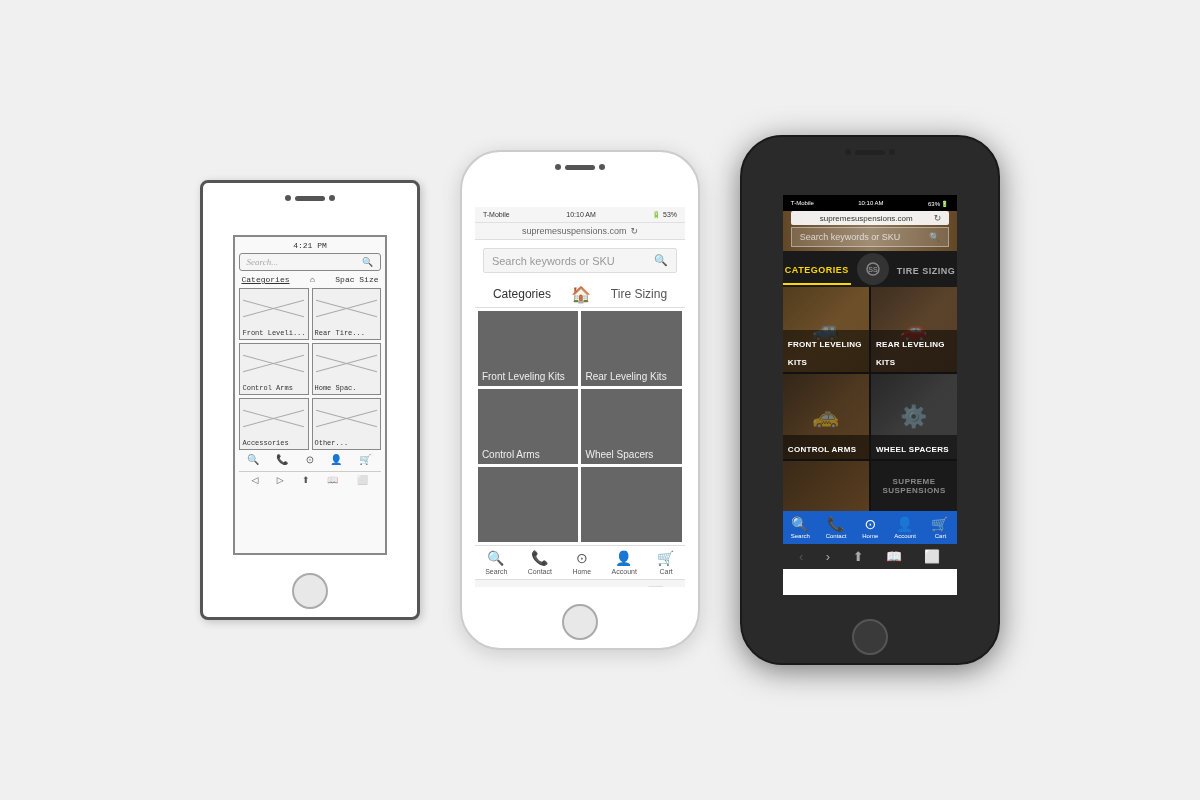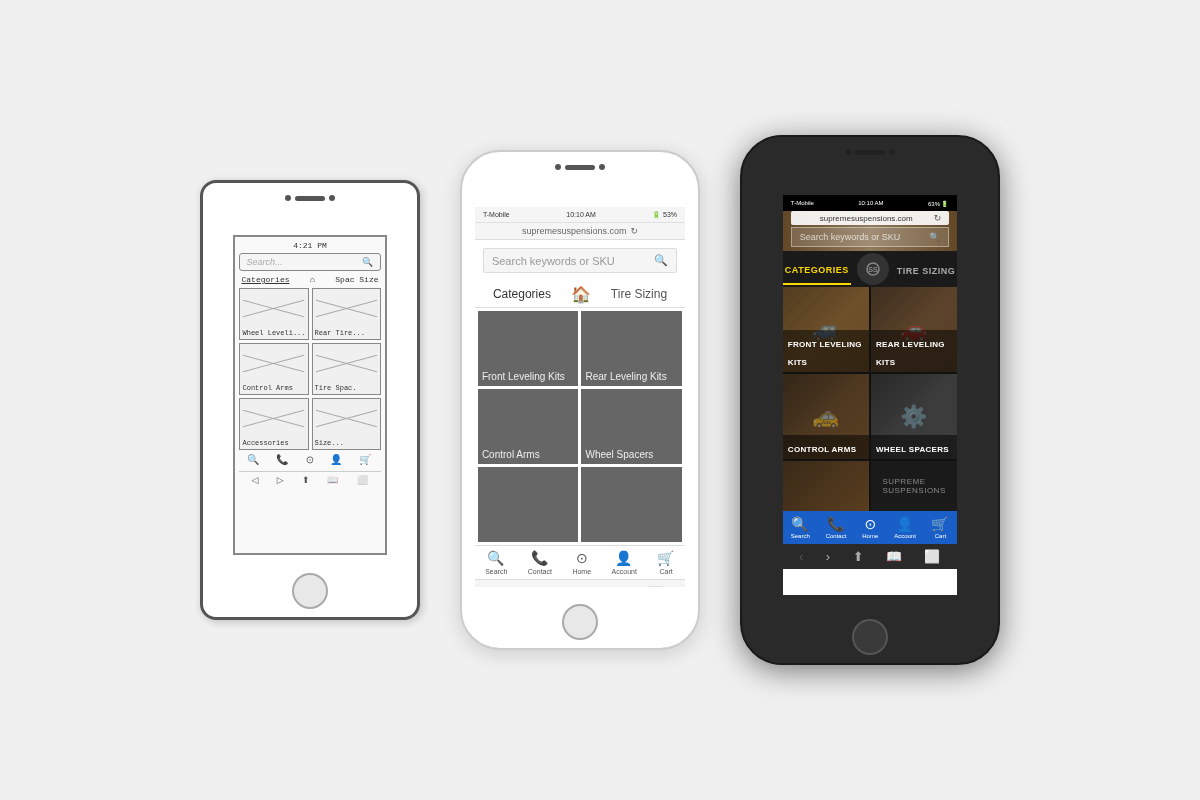--- a/index.html
+++ b/index.html
@@ -24,21 +24,21 @@
       align-items: center;
       overflow: hidden;
     }
 
     
     .phone-sketch {
       width: 220px;
       height: 440px;
       background: #fff;
       border: 3px solid #555;
-      border-radius: 16px;
+      border-radius: 8px;
       box-shadow: 2px 2px 8px rgba(0,0,0,0.2);
     }
     .phone-sketch .phone-inner {
       margin: 52px 10px 10px;
       border: 2px solid #888;
       height: 320px;
       background: #f9f9f9;
       position: relative;
       overflow: hidden;
     }
@@ -127,21 +127,21 @@
       font-family: 'Courier New', monospace;
       color: #333;
       margin-bottom: 3px;
     }
     .sketch-search {
       border: 1px solid #888;
       border-radius: 3px;
       padding: 3px 6px;
       font-size: 9px;
       color: #888;
-      font-family: Liberation Sans, sans-serif;
+      font-family: Liberation Serif, serif;
       margin-bottom: 4px;
       display: flex;
       justify-content: space-between;
       background: #f5f5f5;
     }
     .sketch-nav {
       display: flex;
       justify-content: space-between;
       font-size: 8px;
       font-family: 'Courier New', monospace;
@@ -400,41 +400,41 @@
         <span style="font-size:9px;">🔍</span>
       </div>
       <div class="sketch-nav">
         <span style="text-decoration:underline;">Categories</span>
         <span>⌂</span>
         <span>Spac Size</span>
       </div>
       <div class="sketch-grid">
         <div class="sketch-cell">
           <div class="sketch-cell-x"></div>
-          <span class="sketch-cell-label">Wheel Leveli...</span>
+          <span class="sketch-cell-label">Front Leveli...</span>
         </div>
         <div class="sketch-cell">
           <div class="sketch-cell-x"></div>
           <span class="sketch-cell-label">Rear Tire...</span>
         </div>
         <div class="sketch-cell">
           <div class="sketch-cell-x"></div>
           <span class="sketch-cell-label">Control Arms</span>
         </div>
         <div class="sketch-cell">
           <div class="sketch-cell-x"></div>
-          <span class="sketch-cell-label">Tire Spac.</span>
+          <span class="sketch-cell-label">Home Spac.</span>
         </div>
         <div class="sketch-cell">
           <div class="sketch-cell-x"></div>
           <span class="sketch-cell-label">Accessories</span>
         </div>
         <div class="sketch-cell">
           <div class="sketch-cell-x"></div>
-          <span class="sketch-cell-label">Size...</span>
+          <span class="sketch-cell-label">Other...</span>
         </div>
       </div>
       <div class="sketch-bottom">
         <span>🔍</span>
         <span>📞</span>
         <span>⊙</span>
         <span>👤</span>
         <span>🛒</span>
       </div>
       <div class="sketch-nav-bar">
@@ -609,21 +609,21 @@
         <div style="width:100%; height:100%; background: linear-gradient(135deg, rgba(40,40,40,0.8), rgba(70,70,70,0.6)); display:flex; align-items:center; justify-content:center;">
           <span style="font-size:22px; opacity:0.4;">⚙️</span>
         </div>
         <div class="dark-cell-overlay">
           <span class="dark-cell-label">WHEEL SPACERS</span>
         </div>
       </div>
 
       <div style="height:50px; background:linear-gradient(135deg,#3a2a18,#5a3e20);"></div>
       <div style="height:50px; background:#1a1a1a; display:flex; align-items:center; justify-content:center;">
-        <span style="font-size:8px; color:#888; font-weight:400; letter-spacing:0.5px;">SUPREME<br>SUSPENSIONS</span>
+        <span style="font-size:8px; color:#888; font-weight:700; letter-spacing:0.5px;text-align:center;">SUPREME<br>SUSPENSIONS</span>
       </div>
     </div>
 
     <div class="dark-bottom-nav">
       <div class="dark-bottom-item">
         <span class="dark-bottom-icon">🔍</span>
         <span>Search</span>
       </div>
       <div class="dark-bottom-item">
         <span class="dark-bottom-icon">📞</span>

